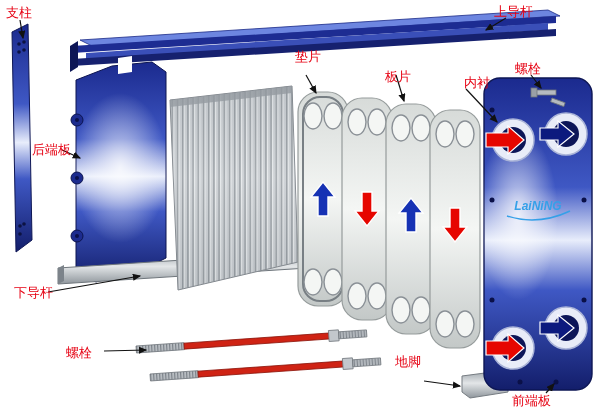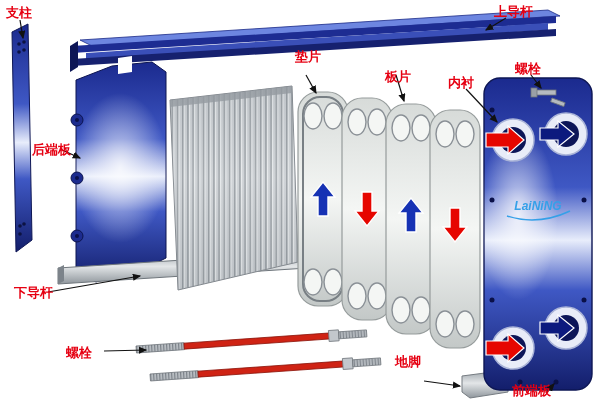--- a/index.html
+++ b/index.html
@@ -1,19 +1,19 @@
 <!DOCTYPE html>
 <html><head>
 <meta charset="utf-8">
 <style>
   * { margin:0; padding:0; box-sizing:border-box; }
   body { font-family:"Liberation Sans", sans-serif; background:#ffffff; }
   .stage { position:relative; width:600px; height:415px; background:#ffffff; overflow:hidden; }
   .stage svg { position:absolute; left:0; top:0; }
-  .lbl { position:absolute; color:#e60012; font-weight:bold; font-size:13px; white-space:nowrap; }
+  .lbl { position:absolute; color:#e60012; font-weight:normal; font-size:13px; white-space:nowrap; }
 </style>
 </head>
 <body>
 
 <div class="stage">
 
 <svg width="600" height="415" viewBox="0 0 600 415">
   <defs>
     <linearGradient id="gBlue" x1="0" y1="0" x2="0" y2="1">
       <stop offset="0" stop-color="#1b2a8e"></stop>
@@ -203,21 +203,21 @@
     <path d="M104,351 L146,350" marker-end="url(#ah)"></path>
     <path d="M424,381 L460,386" marker-end="url(#ah)"></path>
     <path d="M546,393 L554,384" marker-end="url(#ah)"></path>
   </g>
 </svg>
 
 <div class="lbl" style="left:6px;top:4px">支柱</div>
 <div class="lbl" style="left:494px;top:3px">上导杆</div>
 <div class="lbl" style="left:295px;top:48px">垫片</div>
 <div class="lbl" style="left:385px;top:68px">板片</div>
-<div class="lbl" style="left:448px;top:74px">内衬</div>
+<div class="lbl" style="left:464px;top:74px">内衬</div>
 <div class="lbl" style="left:515px;top:60px">螺栓</div>
 <div class="lbl" style="left:32px;top:141px">后端板</div>
 <div class="lbl" style="left:14px;top:284px">下导杆</div>
 <div class="lbl" style="left:66px;top:344px">螺栓</div>
 <div class="lbl" style="left:395px;top:353px">地脚</div>
-<div class="lbl" style="left:512px;top:382px">前端板</div>
+<div class="lbl" style="left:512px;top:392px">前端板</div>
 
 </div>
 
 </body></html>

